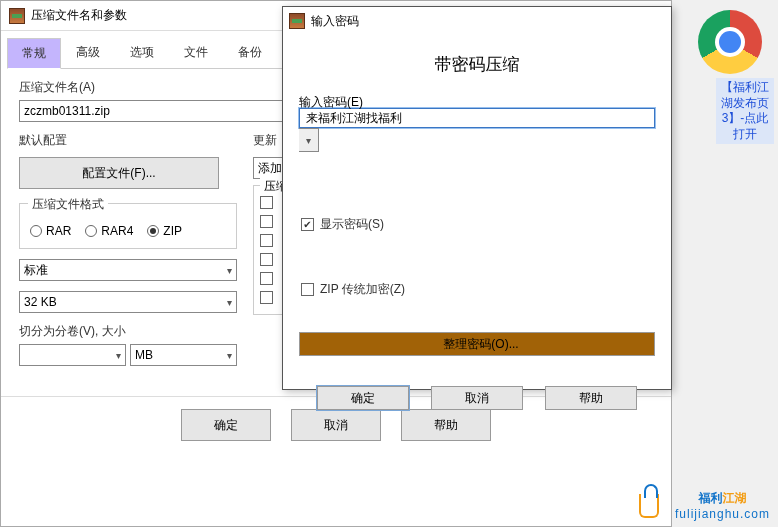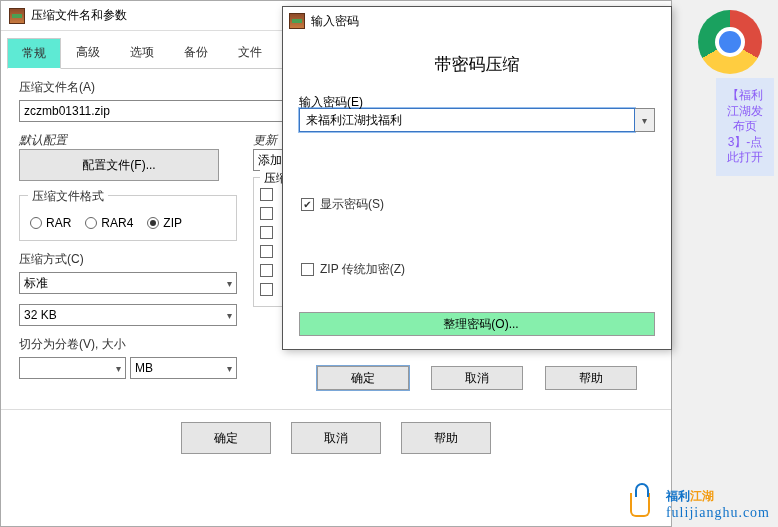--- a/index.html
+++ b/index.html
@@ -5,29 +5,29 @@
 * { box-sizing: border-box; margin: 0; padding: 0; font-family: "Microsoft YaHei", "Segoe UI", Arial, sans-serif; font-size: 12px; }
 body { background: #f0f0f0; width: 778px; height: 527px; position: relative; overflow: hidden; }
 
 
 .win-parent { position: absolute; left: 0; top: 0; width: 672px; height: 527px; background: #fff; border: 1px solid #aaa; }
 .win-parent .titlebar { height: 30px; background: #fff; display: flex; align-items: center; padding: 0 8px; gap: 6px; border-bottom: 1px solid #ddd; }
 .win-parent .body { display: flex; flex-direction: column; padding: 0; }
 
 .tabs { display: flex; border-bottom: 1px solid #ccc; margin: 6px 6px 0 6px; }
 .tab { padding: 6px 14px; border: 1px solid transparent; border-bottom: none; cursor: default; color: #333; }
-.tab.active { background: #5eead4; border-color: #ccc; border-bottom: 1px solid #fff; position: relative; top: 1px; }
+.tab.active { background: #c4b5fd; border-color: #ccc; border-bottom: 1px solid #fff; position: relative; top: 1px; }
 
 .panel { padding: 10px 18px; }
 .field-row { margin-bottom: 10px; }
 .field-row label { display: block; margin-bottom: 4px; color: #333; }
 .text-input { width: 100%; height: 22px; border: 1px solid #888; padding: 2px 4px; background: #fff; }
 .btn { height: 32px; border: 1px solid #999; background: #e6e6e6; padding: 0 10px; cursor: default; }
 .btn.wide { width: 200px; }
-.group-header { display: flex; gap: 60px; margin-bottom: 0; font-style: italic; }
+.group-header { display: flex; gap: 60px; margin-bottom: 8px; }
 .group-header span { color: #333; }
 .fieldset { border: 1px solid #ccc; padding: 20px 10px 10px 10px; margin-bottom: 10px; position: relative; }
 .fieldset .legend { position: absolute; top: -8px; left: 8px; background: #fff; padding: 0 4px; color: #333; }
 .radios { display: flex; gap: 14px; }
 .radio { display: inline-flex; align-items: center; gap: 4px; }
 .radio .dot { width: 12px; height: 12px; border: 1px solid #666; border-radius: 50%; display: inline-flex; align-items: center; justify-content: center; }
 .radio.selected .dot::after { content: ""; width: 6px; height: 6px; background: #333; border-radius: 50%; }
 .combo { width: 100%; height: 22px; border: 1px solid #888; display: flex; align-items: center; justify-content: space-between; padding: 0 4px; background: #fff; }
 .combo .arrow { font-size: 10px; color: #555; }
 .split-row { display: flex; align-items: center; gap: 4px; }
@@ -38,75 +38,75 @@
 
 
 .two-col { display: flex; gap: 16px; }
 .left-col { width: 218px; }
 .right-col { width: 90px; overflow:hidden;}
 .stack-checks { display:flex; flex-direction:column; gap:6px; border:1px solid #ccc; padding:10px 6px; position:relative; margin-top:6px;}
 .stack-checks .legend { position:absolute; top:-8px; left:6px; background:#fff; padding:0 4px;}
 .chk { width:13px; height:13px; border:1px solid #666; display:inline-block; background:#fff;}
 
 
-.win-pwd { position: absolute; left: 282px; top: 6px; width: 390px; height: 344px; background: #fff; border: 1px solid #555; box-shadow: 2px 2px 8px rgba(0,0,0,.25); z-index: 20; }
+.win-pwd { position: absolute; left: 282px; top: 6px; width: 390px; height: 384px; background: #fff; border: 1px solid #555; box-shadow: 2px 2px 8px rgba(0,0,0,.25); z-index: 20; }
 .win-pwd .titlebar { height: 28px; background: #fff; display: flex; align-items: center; padding: 0 6px; gap: 6px; }
 .win-pwd .body { padding: 8px 16px 12px 16px; }
 .hdr-center { text-align: center; padding: 10px 0 18px 0; font-size: 17px; }
 .pwd-field { position: relative; margin: 14px 0 24px 0; }
 .pwd-field .legend { position:absolute; top:-14px; left:0; }
-.pwd-input-wrap { display:flex; }
+.pwd-input-wrap { display:flex;flex-direction:column; }
 .pwd-input { flex:1; height: 24px; border: 1px solid #3a76c4; outline: 1px solid #98c0ee; padding: 2px 6px; }
 .pwd-drop { width: 20px; height: 24px; border: 1px solid #888; border-left:none; background:#eee; display:flex; align-items:center; justify-content:center; }
 .check-list { display: flex; flex-direction: column; gap: 8px; margin-left: 2px; margin-bottom: 24px;}
 .check-item { display: flex; align-items: center; gap: 6px; color: #333; margin-top: 40px; }
 .check-item.disabled { color: #a0a0a0; }
 .chkbox { width: 13px; height: 13px; border: 1px solid #666; background: #fff; display: inline-flex; align-items:center; justify-content:center; font-size:10px; line-height:1; }
 .chkbox.checked::after { content: "✔"; color: #333; }
 .chkbox.disabled { border-color: #bbb; }
-.organize-btn { width: 100%; height: 24px; border: 1px solid #999; background: #86efac; margin-top: 10px; padding-left: 8px; }
+.organize-btn { width: 100%; height: 24px; border: 1px solid #999; background: #a16207; margin-top: 10px; padding-left: 8px; }
 .dlg-footer { display: flex; gap: 22px; justify-content: center; padding-top: 30px; }
 .dlg-footer .btn { width: 92px; height: 24px; }
 .dlg-footer .btn.default { outline: 1px solid #7aa7d8; }
 
 
 .desktop-icon { position:absolute; right: 4px; top: 10px; width: 88px; text-align:center; z-index:5;}
 .chrome-logo { width:64px; height:64px; margin:0 auto 4px auto; position:relative;}
 .chrome-logo .c { position:absolute; border-radius:50%;}
 .chrome-logo .outer { width:64px; height:64px; left:0; top:0; background: conic-gradient(#dd4b3e 0 120deg, #ffcd40 120deg 240deg, #1aa15f 240deg 360deg);}
 .chrome-logo .mid { width:30px; height:30px; left:17px; top:17px; background:#fff;}
 .chrome-logo .inner { width:22px; height:22px; left:21px; top:21px; background:#4285f4;}
-.icon-label { font-size:12px; color:#8b5cf6; background: rgba(200,220,255,.5); padding:10px; line-height:1.3;margin-left:30px;}
-
-
-.watermark { position:absolute; right:8px; bottom:6px; font-size:20px; font-weight:bold; z-index:30; color:#1173c9; display:flex; align-items:center; gap:16px;}
+.icon-label { font-size:12px; color:#1d4ed8; background: rgba(200,220,255,.5); padding:2px; line-height:1.3;margin-left:30px;}
+
+
+.watermark { position:absolute; right:8px; bottom:6px; font-size:20px; font-weight:bold; z-index:30; color:#1173c9; display:flex; align-items:center; gap:16px;text-align:center;}
 .watermark .orange { color:#f39c12; }
-.watermark .sub { font-size:14px; color:#1173c9; font-weight:normal; letter-spacing:1px; display:block;font-family:Liberation Serif, serif;}
+.watermark .sub { font-size:12px; color:#1173c9; font-weight:normal; letter-spacing:1px; display:block;}
 .wm-icon { width:20px; height:24px; border:2px solid #f39c12; border-bottom-left-radius:6px; border-bottom-right-radius:6px; border-top:none; position:relative;}
 .wm-icon::before { content:""; position:absolute; top:-10px; left:3px; width:10px; height:12px; border:2px solid #1173c9; border-bottom:none; border-radius:8px 8px 0 0;}
 
 
 .rar-ico { width:16px; height:16px; display:inline-block; background: linear-gradient(#8e4b2a,#c77a3f); border:1px solid #5b2f17; position:relative;}
 .rar-ico::after { content:""; position:absolute; left:2px; right:2px; top:5px; height:4px; background:#4aa053;}
 </style>
 </head>
 <body>
 
 <div class="win-parent">
   <div class="titlebar">
     <span class="rar-ico"></span>
     <span>压缩文件名和参数</span>
   </div>
   <div class="body">
     <div class="tabs">
       <div class="tab active">常规</div>
       <div class="tab">高级</div>
       <div class="tab">选项</div>
+      <div class="tab">文件</div>
       <div class="tab">备份</div>
-      <div class="tab">文件</div>
     </div>
 
     <div class="panel">
       <div class="field-row">
         <label>压缩文件名(A)</label>
         <input class="text-input" value="zczmb01311.zip" style="">
       </div>
 
       <div class="two-col">
         <div class="left-col">
@@ -127,21 +127,20 @@
                   <span>RAR4</span>
                 </span>
               <span class="radio selected">
                   <span class="dot"></span>
                   <span>ZIP</span>
                 </span>
             </div>
           </div>
 
           <div class="field-row">
-            <label>压缩方式(C)</label>
             <div class="combo">
               <span>标准</span>
               <span class="arrow">▾</span>
             </div>
           </div>
 
           <div class="field-row">
             <div class="combo">
               <span>32 KB</span>
               <span class="arrow">▾</span>

